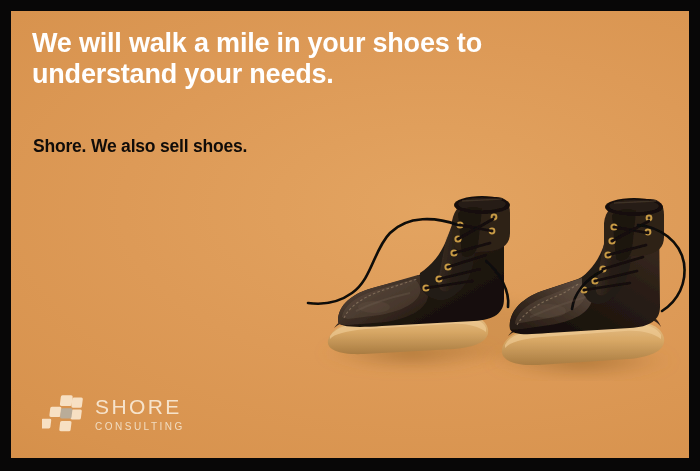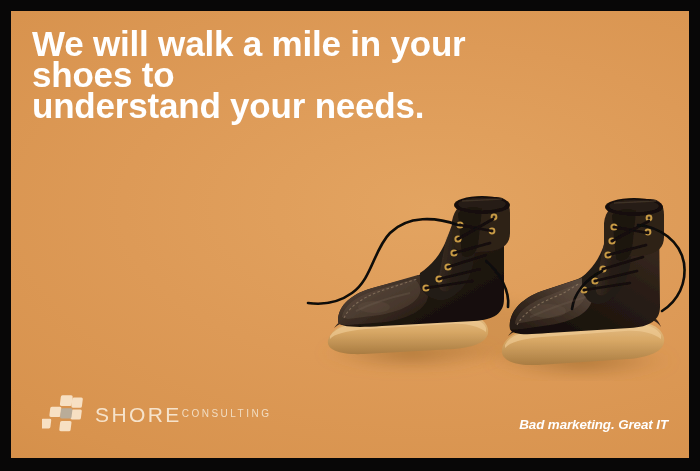--- a/index.html
+++ b/index.html
@@ -18,21 +18,21 @@
     left:11px;top:11px;right:11px;bottom:13px;
     background:
       radial-gradient(120% 95% at 62% 44%, #e3a461 0%, #dd9a57 38%, #d8934e 68%, #cf8942 100%);
     overflow:hidden;
   }
 
   
   .headline{
     position:absolute;left:21px;top:17px;width:530px;
     color:#ffffff;
-    font-size:35px;
+    font-size:27px;
     font-weight:bold;
     line-height:31px;
     letter-spacing:-0.2px;
     white-space:pre-line;
   }
   .subhead{
     position:absolute;left:22px;top:125px;
     color:#100c09;
     font-size:17.5px;
     font-weight:bold;
@@ -45,21 +45,21 @@
   }
   .photo svg{display:block;width:100%;height:100%;}
 
   
   .logo{
     position:absolute;left:31px;bottom:22px;
     display:flex;align-items:center;gap:9px;
   }
   .logo-mark{position:relative;width:44px;height:44px;}
   .logo-mark svg{display:block;width:100%;height:100%;}
-  .logo-text{display:flex;flex-direction:row;justify-content:center;padding-top:1px;}
+  .logo-text{display:flex;flex-direction:column;justify-content:center;padding-top:1px;}
   .logo-name{
     color:#f6e3cb;
     font-size:21px;
     font-weight:normal;
     letter-spacing:2.4px;
     line-height:21px;
   }
   .logo-sub{
     color:#f1dcc1;
     font-size:10px;
@@ -251,20 +251,21 @@
 
           <ellipse cx="262" cy="190" rx="18" ry="7" fill="#7e6b58" opacity="0.16"></ellipse>
           <path d="M244 196 C262 188 282 181 300 176" fill="none" stroke="#7b6a5a" stroke-width="2" opacity="0.22"></path>
         </g>
       </svg>
     </div>
 
     <div class="headline">We will walk a mile in your shoes to
 understand your needs.</div>
 
+    <div class="subhead">Shore. We also sell shoes.</div>
 
     <div class="logo">
       <span class="logo-mark">
         <svg viewBox="0 0 44 44" xmlns="http://www.w3.org/2000/svg" aria-hidden="true">
           <g fill="#f7e0c3">
             <path d="M20.5 3.2 h8.6 a1.6 1.6 0 0 1 1.6 1.8 l-1.0 7.4 a1.8 1.8 0 0 1 -1.9 1.6 h-8.3 a1.6 1.6 0 0 1 -1.6 -1.8 l0.9 -7.3 a1.8 1.8 0 0 1 1.7 -1.7 z"></path>
             <path d="M31.9 5.6 h7.4 a1.5 1.5 0 0 1 1.5 1.7 l-0.9 6.9 a1.7 1.7 0 0 1 -1.8 1.5 h-7.2 a1.5 1.5 0 0 1 -1.5 -1.7 l0.8 -6.8 a1.7 1.7 0 0 1 1.7 -1.6 z"></path>
             <path d="M9.9 14.8 h8.0 a1.5 1.5 0 0 1 1.5 1.7 l-0.9 7.0 a1.7 1.7 0 0 1 -1.8 1.5 h-7.8 a1.5 1.5 0 0 1 -1.5 -1.7 l0.8 -6.9 a1.7 1.7 0 0 1 1.7 -1.6 z"></path>
             <path d="M31.0 17.4 h7.3 a1.5 1.5 0 0 1 1.5 1.7 l-0.9 6.9 a1.7 1.7 0 0 1 -1.8 1.5 h-7.1 a1.5 1.5 0 0 1 -1.5 -1.7 l0.8 -6.8 a1.7 1.7 0 0 1 1.7 -1.6 z"></path>
             <path d="M0.8 26.8 h7.0 a1.4 1.4 0 0 1 1.4 1.6 l-0.8 6.6 a1.6 1.6 0 0 1 -1.7 1.4 h-6.8 a1.4 1.4 0 0 1 -1.4 -1.6 l0.7 -6.5 a1.6 1.6 0 0 1 1.6 -1.5 z"></path>
@@ -272,16 +273,15 @@
           </g>
           <path d="M20.6 16.2 h8.3 a1.5 1.5 0 0 1 1.5 1.7 l-0.9 7.1 a1.7 1.7 0 0 1 -1.8 1.5 h-8.1 a1.5 1.5 0 0 1 -1.5 -1.7 l0.8 -7.0 a1.7 1.7 0 0 1 1.7 -1.6 z" fill="#b9ac99"></path>
         </svg>
       </span>
       <span class="logo-text">
         <span class="logo-name">SHORE</span>
         <span class="logo-sub">CONSULTING</span>
       </span>
     </div>
 
-    <div class="tagline">Bad marketing. Great IT</div>
 
   </div>
 </div>
 
 </body></html>

